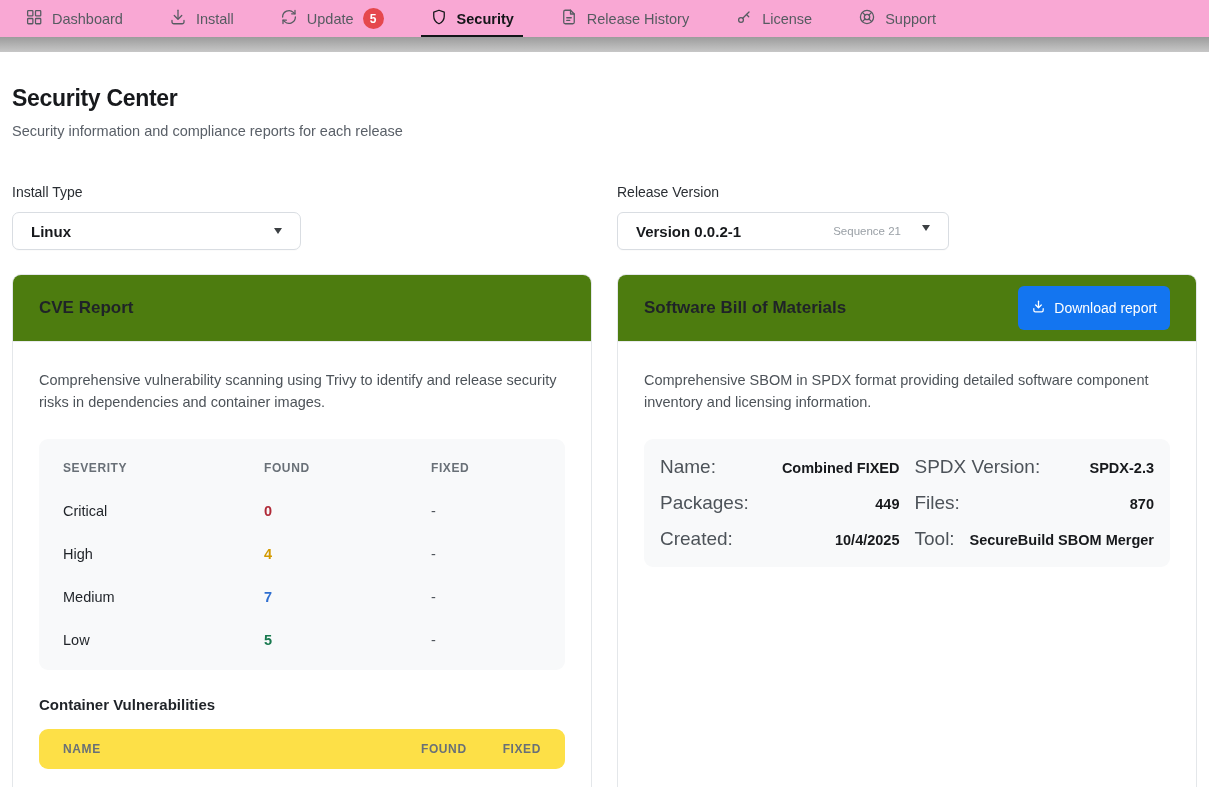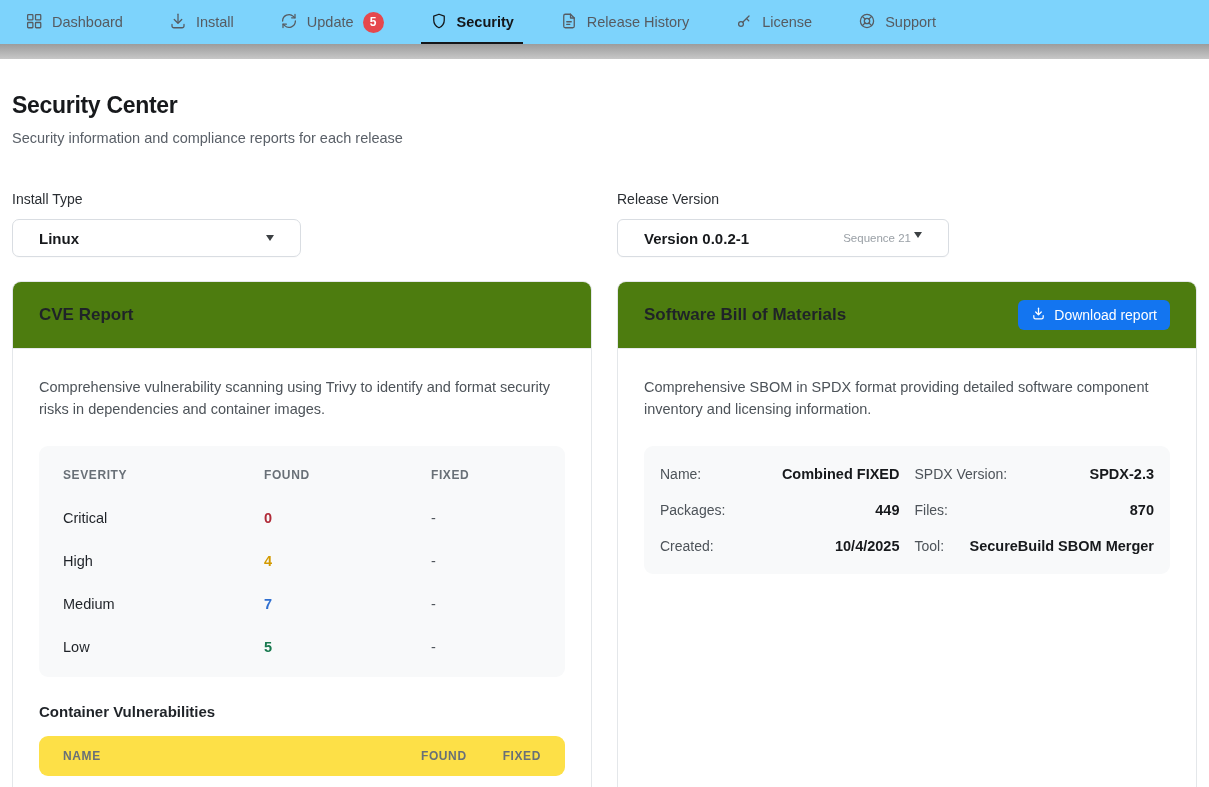--- a/index.html
+++ b/index.html
@@ -1,20 +1,20 @@
 <!DOCTYPE html>
 <html><head>
 <meta charset="utf-8">
 <style>
   * { margin:0; padding:0; box-sizing:border-box; }
   html,body { width:1209px; height:787px; overflow:hidden; background:#fff;
     font-family:"Liberation Sans","DejaVu Sans",sans-serif; color:#17191c; }
 
   
-  .topnav { height:44px; background:#7dd3fc; display:flex; align-items:stretch; padding-left:2px; }
+  .topnav { height:37px; background:#f9a8d4; display:flex; align-items:stretch; padding-left:2px; }
   .nav-item { display:flex; align-items:center; gap:9px; padding:0 23px; border:none;
     background:transparent; cursor:pointer; font:14.5px "Liberation Sans",sans-serif;
     color:#565b61; position:relative; }
   .nav-item svg { width:18px; height:18px; stroke:currentColor; fill:none;
     stroke-width:1.7; stroke-linecap:round; stroke-linejoin:round; }
   .nav-item.active { color:#141619; font-weight:600; }
   .nav-item.active::after { content:""; position:absolute; left:14px; right:14px;
     bottom:0; height:2px; background:#141619; }
   .nav-badge { background:#e5484d; color:#fff; min-width:21px; height:21px;
     border-radius:999px; display:inline-flex; align-items:center; justify-content:center;
@@ -24,25 +24,25 @@
   
   .content { padding:0 12px; }
   .page-title { font-size:23px; font-weight:700; letter-spacing:-0.3px; margin:33px 0 11px; }
   .page-subtitle { font-size:14.5px; color:#5a6068; }
 
   
   .filters-row { display:flex; gap:25px; margin-top:45px; }
   .filter-col { width:580px; }
   .filter-label { display:block; font-size:14px; color:#2a2e33; margin-bottom:12px; }
   .select { height:38px; border:1px solid #d9dde2; border-radius:7px; background:#fff;
-    display:flex; align-items:center; justify-content:space-between; padding:0 26px;
+    display:flex; align-items:center; justify-content:space-between; padding:0 18px;
     cursor:pointer; box-shadow:0 1px 1px rgba(0,0,0,0.02); }
   .select-w1 { width:289px; } .select-w2 { width:332px;border-radius:6px; }
   .select-value { font-size:15px; font-weight:700; color:#17191c; }
-  .select-right { display:flex; align-items:flex-start; gap:3px; }
+  .select-right { display:flex; align-items:flex-start; gap:21px; }
   .select-secondary { font-size:11.5px; color:#9aa0a6; }
   .caret { width:0; height:0; border-left:4.5px solid transparent;
     border-right:4.5px solid transparent; border-top:6px solid #3c4043; }
 
   
   .cards-row { display:flex; gap:25px; margin-top:24px; align-items:stretch; }
   .card { width:580px; min-height:620px; background:#fff; border:1px solid #e4e7ea;
     border-radius:9px; overflow:hidden; }
   .card-header { background:#4d7c0f; border-bottom:1px solid #e8eaed; height:67px;
     display:flex; align-items:center; justify-content:space-between; padding:0 26px; }
@@ -59,29 +59,29 @@
   .sev-fixed { font-size:14.5px; color:#50565c; }
 
   .container-title { font-size:15px; font-weight:700; color:#1f2328; margin:26px 0 16px; }
   .container-table-head { background:#fde047; border-radius:9px; height:40px;
     display:flex; align-items:center; padding:0 24px; }
   .container-table-head span { font-size:12px; font-weight:600; color:#697077; letter-spacing:0.6px; }
   .cth-name { flex:1; }
   .cth-fixed { margin-left:36px; }
 
   
-  .btn-primary { display:flex; align-items:center; gap:8px; height:30px; padding:0 13px;
+  .btn-primary { display:flex; align-items:center; gap:8px; height:44px; padding:0 13px;
     background:#1375f0; color:#fff; border:none; border-radius:6px; cursor:pointer;
     font:14px "Liberation Sans",sans-serif; font-weight:500; }
   .btn-primary svg { width:15px; height:15px; stroke:#fff; fill:none; stroke-width:2;
     stroke-linecap:round; stroke-linejoin:round; }
   .sbom-details { background:#f8f9fa; border-radius:9px; padding:10px 16px; }
   .sbom-row { display:flex; gap:15px; height:36px; align-items:center; }
   .sbom-pair { flex:1; display:flex; align-items:baseline; }
-  .sbom-label { font-size:14px; color:#4d5359; white-space:nowrap; }
+  .sbom-label { font-size:19px; color:#4d5359; white-space:nowrap; }
   .sbom-value { flex:1; text-align:right; font-size:14.5px; font-weight:700;
     color:#17191c; white-space:nowrap; }
 </style>
 </head>
 <body>
 
 <nav class="topnav">
   <button class="nav-item">
     <span><svg viewBox="0 0 24 24">
           <rect x="3.5" y="3.5" width="7" height="7" rx="1"></rect>
@@ -170,21 +170,21 @@
     </div>
   </div>
 
   <div class="cards-row">
 
     <section class="card">
       <header class="card-header">
         <h2 class="card-title">CVE Report</h2>
       </header>
       <div class="card-body">
-        <p class="card-desc">Comprehensive vulnerability scanning using Trivy to identify and format security risks in dependencies and container images.</p>
+        <p class="card-desc">Comprehensive vulnerability scanning using Trivy to identify and release security risks in dependencies and container images.</p>
 
         <div class="severity-table">
           <div class="sev-row sev-head">
             <span>SEVERITY</span>
             <span>FOUND</span>
             <span>FIXED</span>
           </div>
           <div class="sev-row">
             <span class="sev-name">Critical</span>
             <span class="sev-found" style="color: rgb(176, 42, 55);">0</span>

